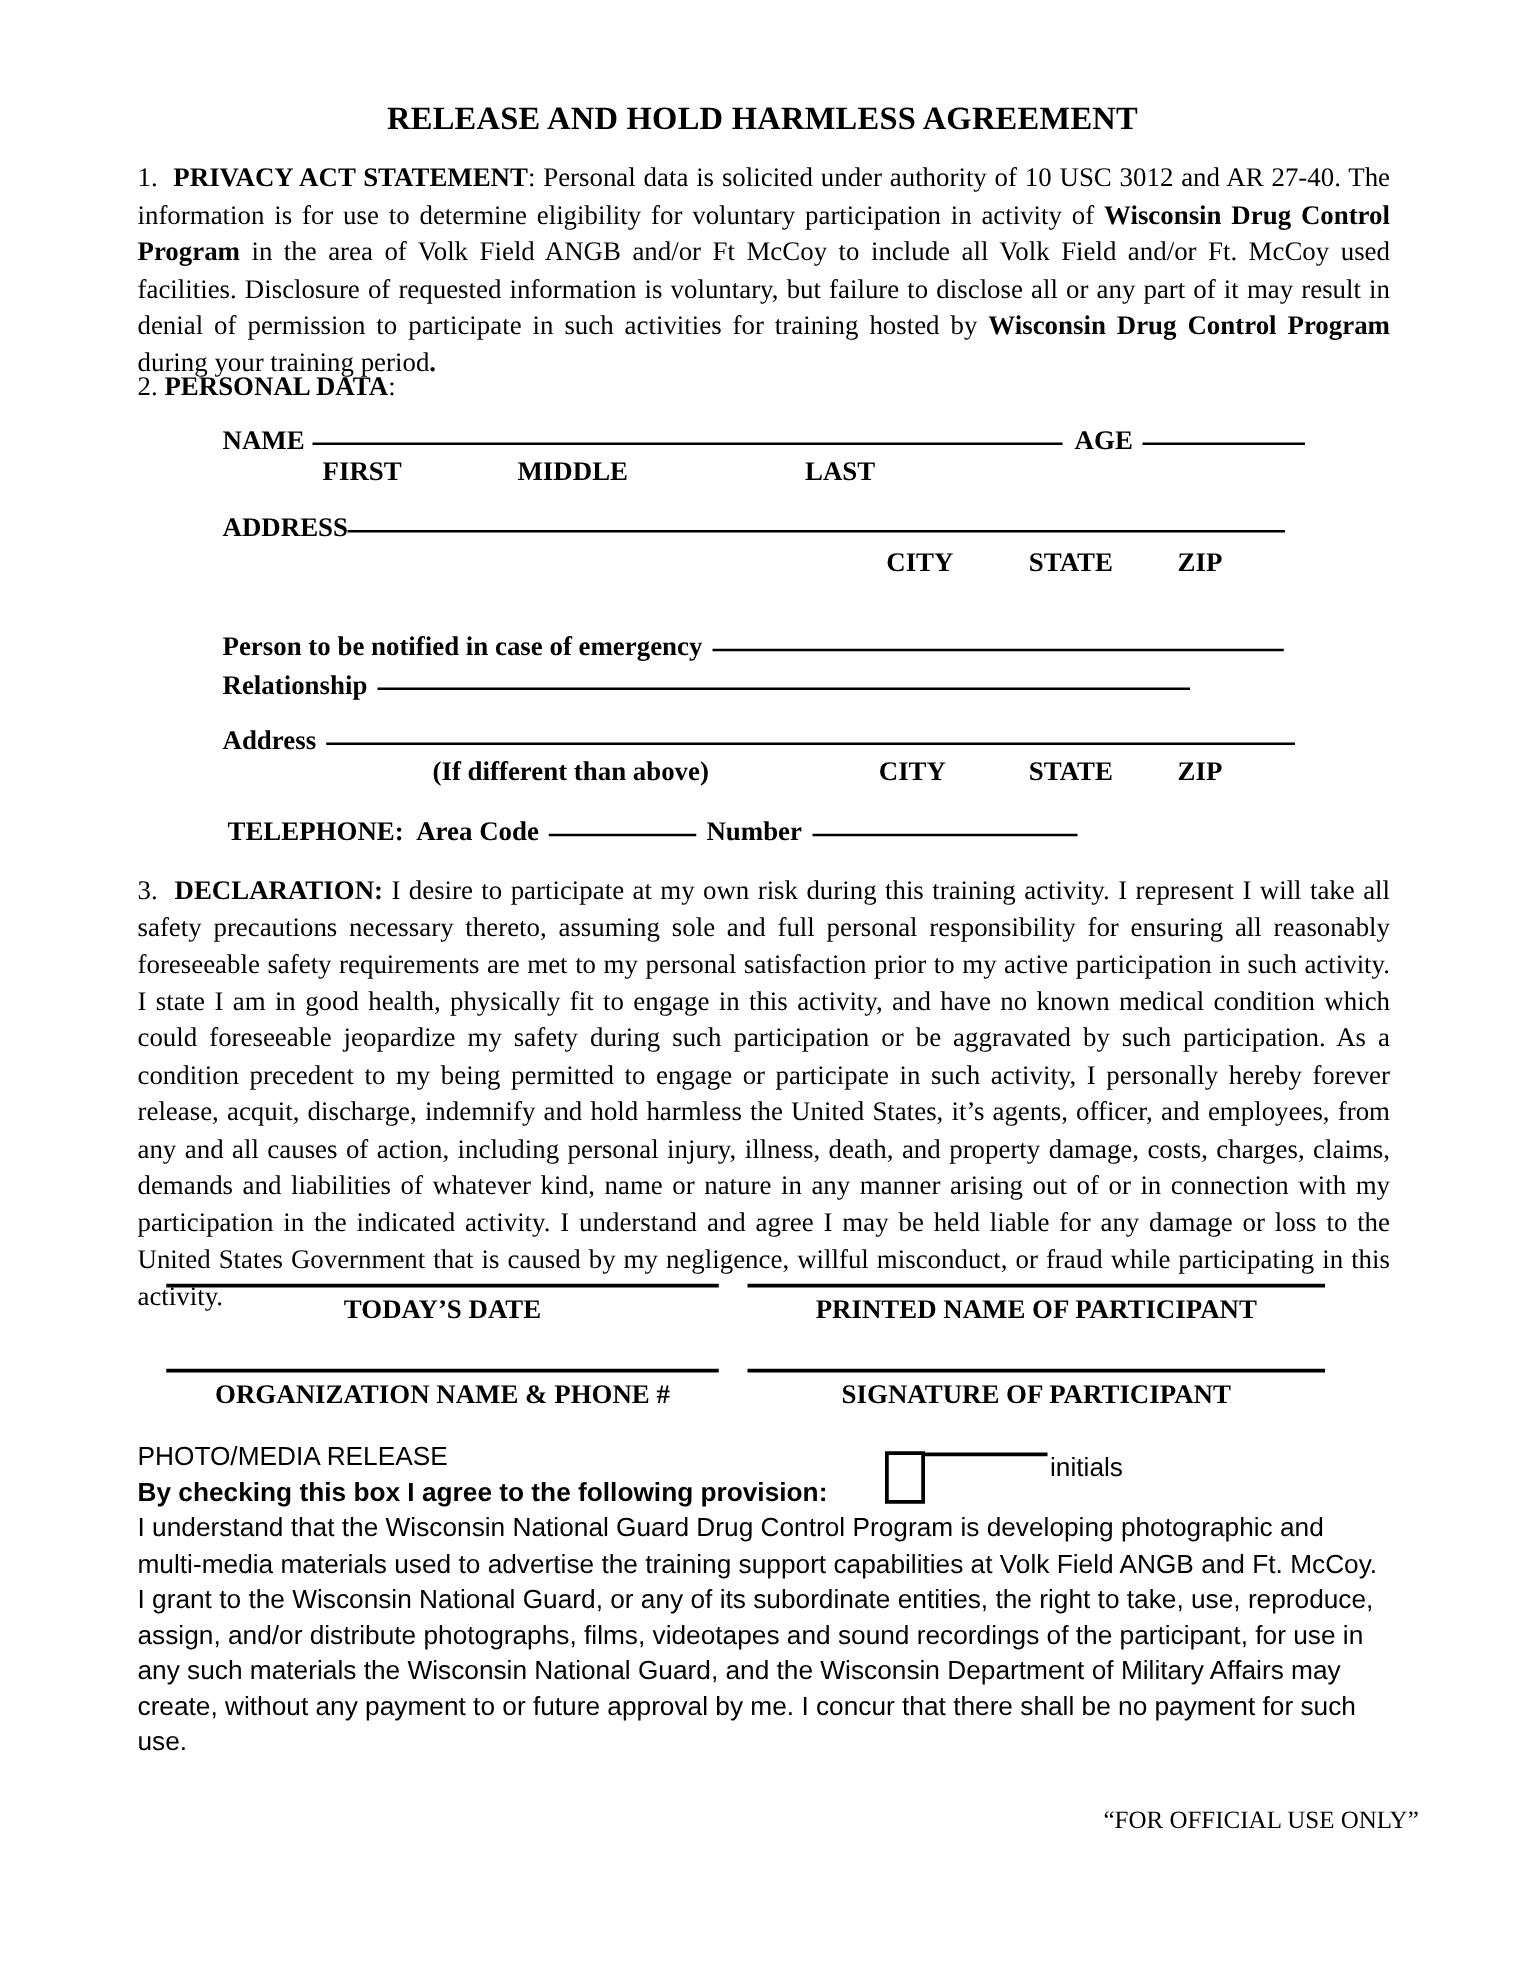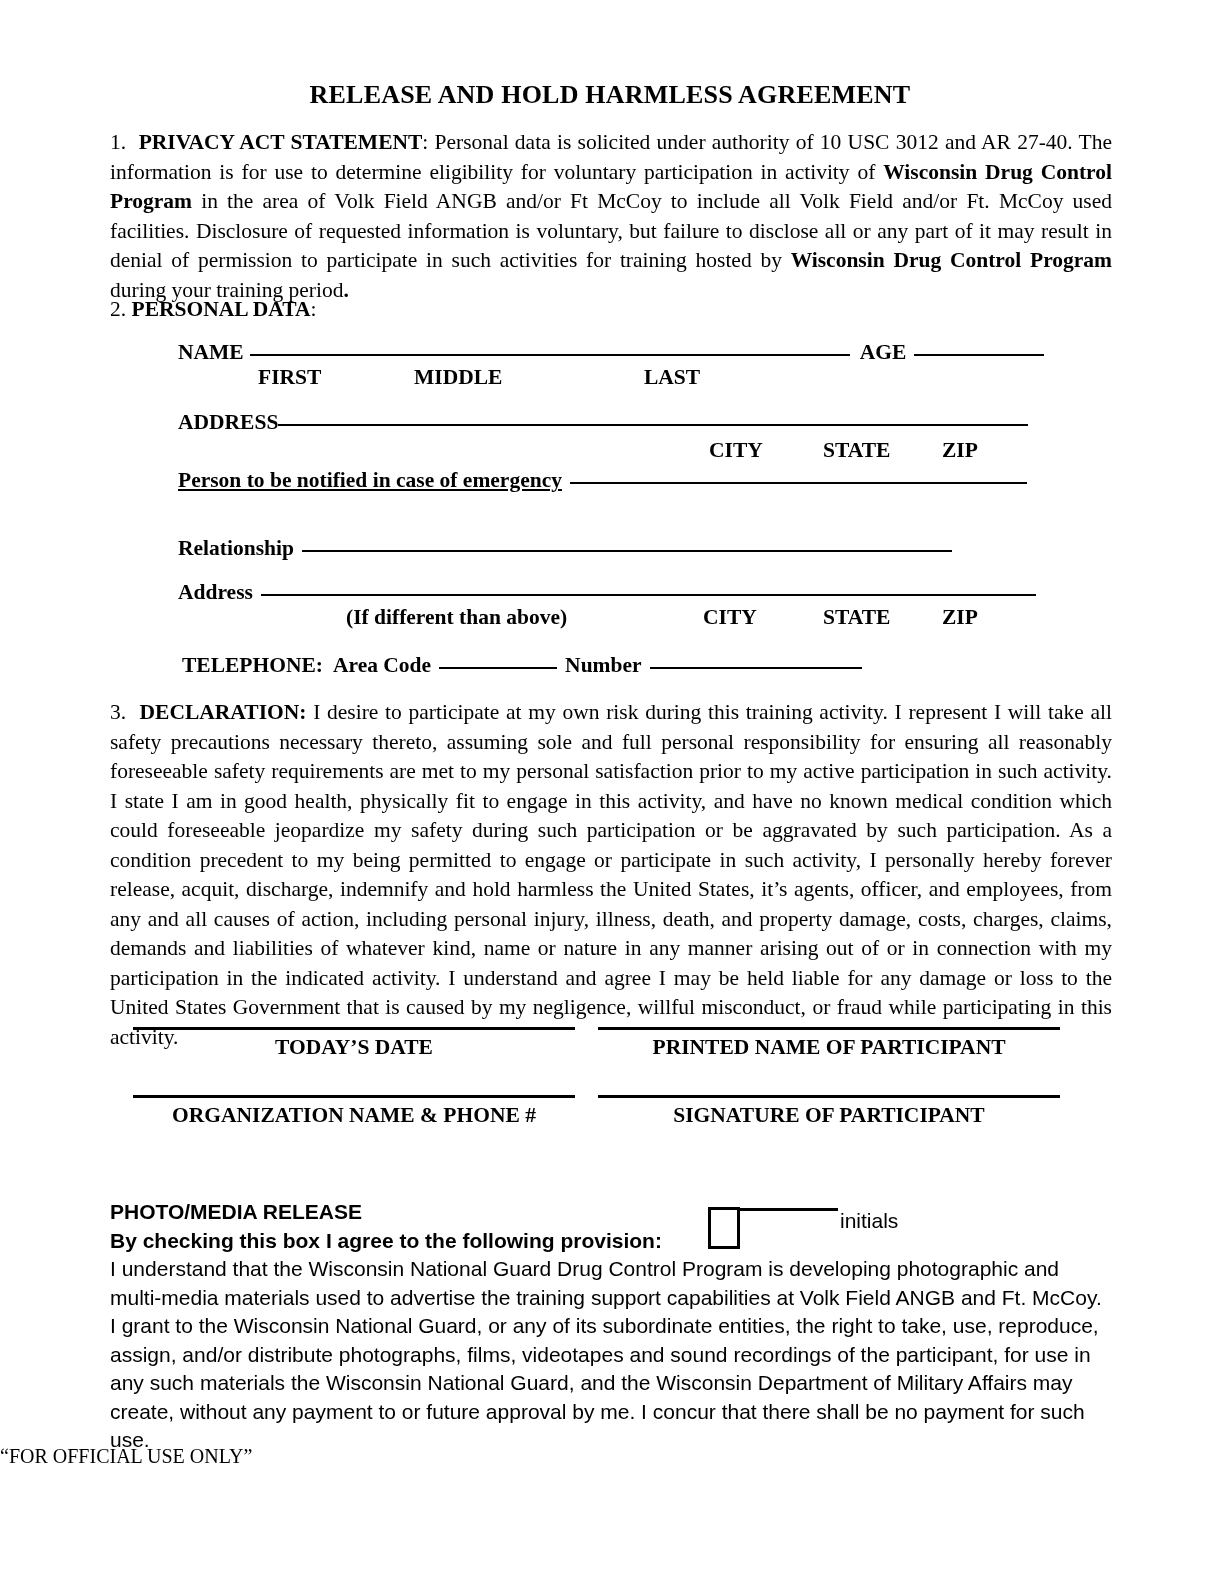--- a/index.html
+++ b/index.html
@@ -73,21 +73,21 @@
     position: absolute;
     font-size: 21.5px;
     font-weight: bold;
     white-space: nowrap;
   }
   .caption-row span { position: absolute; }
 
   
   .row-name     { left: 178px; top: 340px; }
   .row-address  { left: 178px; top: 410px; }
-  .row-emerg    { left: 178px; top: 468px; text-decoration: underline; }
+  .row-emerg    { left: 178px; top: 505px; }
   .row-relation { left: 178px; top: 536px; }
   .row-addr2    { left: 178px; top: 580px; }
   .row-phone    { left: 182px; top: 653px; }
 
   .cap-name   { left: 178px; top: 365px; width: 900px; }
   .cap-addr   { left: 178px; top: 438px; width: 900px; }
   .cap-addr2  { left: 178px; top: 605px; width: 900px; }
 
   
   .sig-block { position: absolute; left: 0; top: 0; width: 1220px; }
@@ -116,21 +116,21 @@
   
   .media-block {
     position: absolute;
     left: 110px;
     top: 1152px;
     width: 1002px;
     font-family: "Liberation Sans", "DejaVu Sans", sans-serif;
     font-size: 21px;
     line-height: 28.5px;
   }
-  .media-heading { font-weight: bold; margin-top: 46px; }
+  .media-heading { font-weight: normal; }
   .media-agree-line {
     font-weight: bold;
     position: relative;
     white-space: nowrap;
   }
   .checkbox-wrap {
     position: absolute;
     left: 598px;
     top: -20px;
     display: flex;
@@ -149,23 +149,23 @@
     border-bottom: 3px solid #000;
     height: 1px;
     margin-bottom: 2px;
   }
   .initials-text { font-weight: normal; margin-left: 2px; }
   .media-body { font-weight: normal; text-align: left; }
 
   
   .footer {
     position: absolute;
-    left: 0;
+    left: 16px;
     width: 1119px;
-    text-align: left;
+    text-align: right;
     font-size: 20px;
     line-height: 27px;
   }
   .footer-1 { top: 1443px; }
   .footer-2 { top: 1468px; }
 </style>
 </head>
 <body>
 
 <div class="page">

